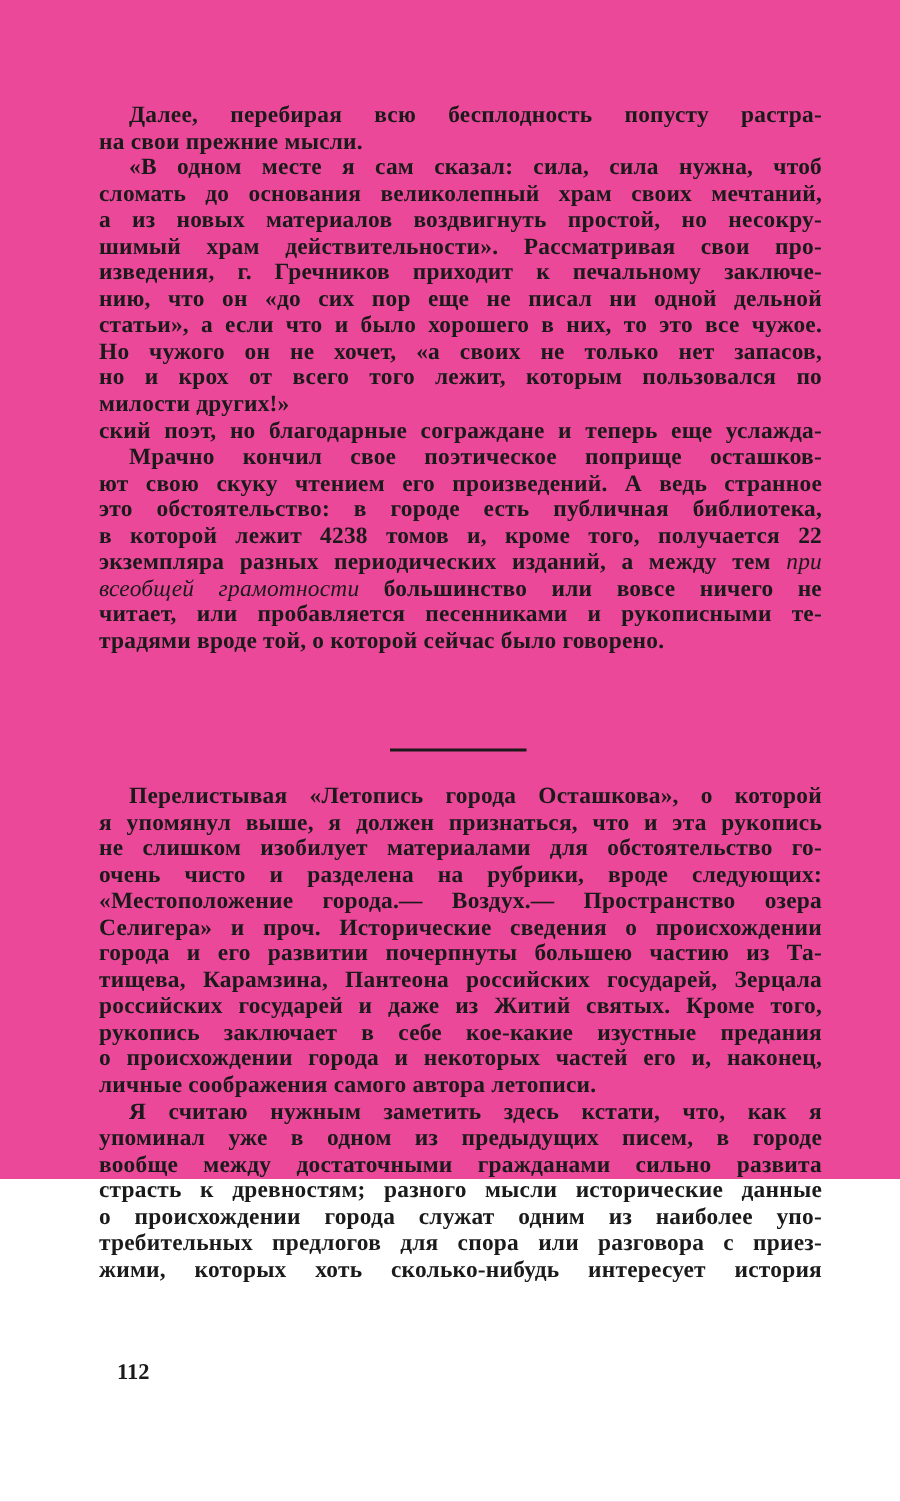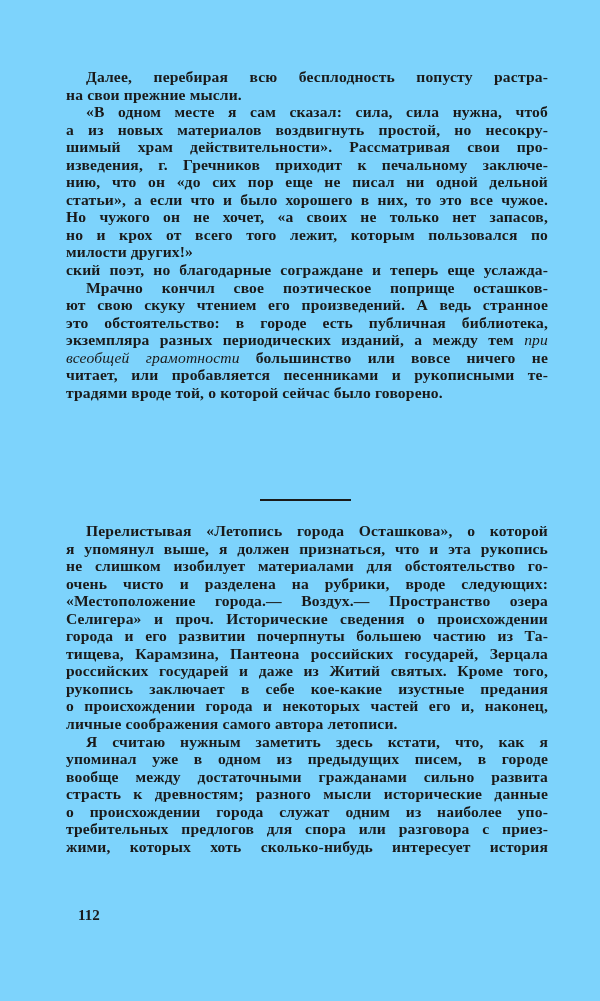--- a/index.html
+++ b/index.html
@@ -1,19 +1,19 @@
 <!DOCTYPE html>
 <html><head>
 <meta charset="utf-8">
 <style>
   html, body { margin: 0; padding: 0; background: #ffffff; }
   body { width: 600px; height: 1001px; position: relative; overflow: hidden; }
   .page {
-    position: absolute; left: 0; top: 0; width: 600px; height: 1001px;
-    background: #7dd3fc;
+    position: absolute; left: 0; top: 0; width: 600px; height: 786px;
+    background: #ec4899;
   }
   .text-block {
     position: absolute; left: 66px; width: 482px;
     font-family: "Liberation Serif", "DejaVu Serif", serif;
     font-size: 15.6px; line-height: 17.55px; color: #1a1a1a;
     font-weight: bold; letter-spacing: 0.15px;
   }
   .line {
     display: block; height: 17.55px; white-space: nowrap;
     text-align: justify; text-align-last: justify;
@@ -35,32 +35,34 @@
 </style>
 </head>
 <body>
 
 <div class="page">
 
   <div class="text-block block1">
     <span class="line indent">Далее, перебирая всю бесплодность попусту растра-</span>
     <span class="line last">на свои прежние мысли.</span>
     <span class="line indent">«В одном месте я сам сказал: сила, сила нужна, чтоб</span>
+    <span class="line">сломать до основания великолепный храм своих мечтаний,</span>
     <span class="line">а из новых материалов воздвигнуть простой, но несокру-</span>
     <span class="line">шимый храм действительности». Рассматривая свои про-</span>
     <span class="line">изведения, г. Гречников приходит к печальному заключе-</span>
     <span class="line">нию, что он «до сих пор еще не писал ни одной дельной</span>
     <span class="line">статьи», а если что и было хорошего в них, то это все чужое.</span>
     <span class="line">Но чужого он не хочет, «а своих не только нет запасов,</span>
     <span class="line">но и крох от всего того лежит, которым пользовался по</span>
     <span class="line last">милости других!»</span>
     <span class="line">ский поэт, но благодарные сограждане и теперь еще услажда-</span>
     <span class="line indent">Мрачно кончил свое поэтическое поприще осташков-</span>
     <span class="line">ют свою скуку чтением его произведений. А ведь странное</span>
     <span class="line">это обстоятельство: в городе есть публичная библиотека,</span>
+    <span class="line">в которой лежит 4238 томов и, кроме того, получается 22</span>
     <span class="line"><span>экземпляра разных периодических изданий, а между тем</span> <span class="it">при</span></span>
     <span class="line"><span class="it">всеобщей грамотности</span> <span>большинство или вовсе ничего не</span></span>
     <span class="line">читает, или пробавляется песенниками и рукописными те-</span>
     <span class="line last">традями вроде той, о которой сейчас было говорено.</span>
   </div>
 
   <div class="separator"></div>
 
   <div class="text-block block2">
     <span class="line indent">Перелистывая «Летопись города Осташкова», о которой</span>

